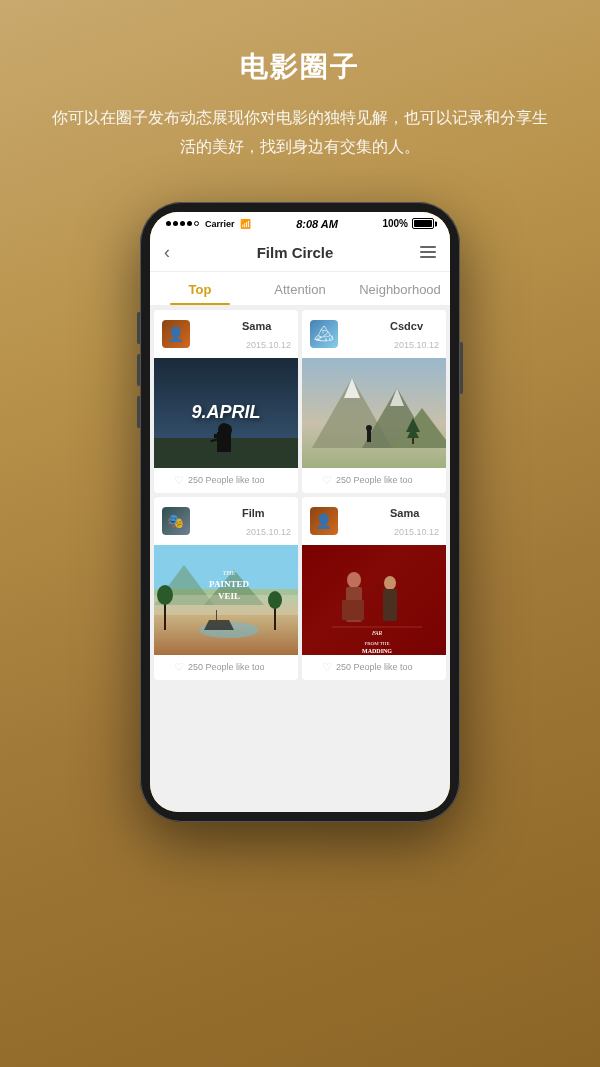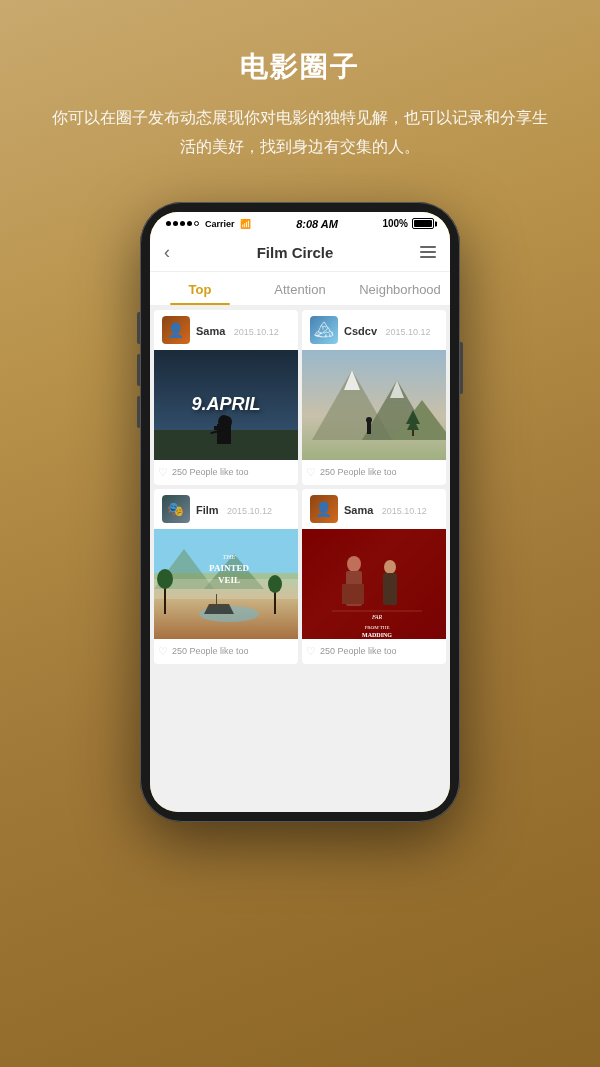--- a/index.html
+++ b/index.html
@@ -244,20 +244,21 @@
       height: 100%;
       display: flex;
       align-items: center;
       justify-content: center;
       font-size: 14px;
       color: rgba(255,255,255,0.8);
     }
 
     .post-meta {
       flex: 1;
+      margin-left: 46px;
     }
     .post-author {
       font-size: 11px;
       font-weight: 600;
       color: #333;
     }
     .post-date {
       font-size: 9px;
       color: #bbb;
       margin-left: 4px;
@@ -285,21 +286,21 @@
       font-size: 18px;
       font-weight: 900;
       font-style: italic;
       text-shadow: 2px 2px 4px rgba(0,0,0,0.5);
       line-height: 1.1;
     }
 
     .post-footer {
       display: flex;
       align-items: center;
-      padding: 6px 4px;
+      padding: 6px 20px;
       gap: 4px;
     }
     .like-icon {
       color: #ddd;
       font-size: 11px;
     }
     .like-count {
       font-size: 9px;
       color: #999;
     }

